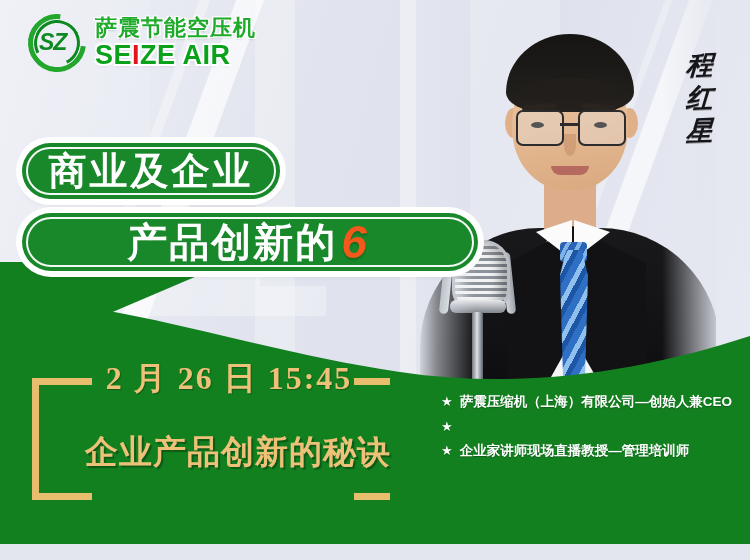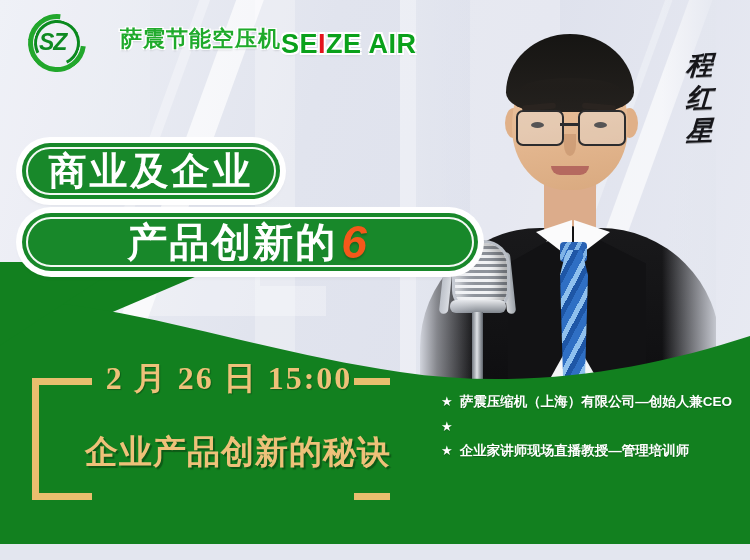--- a/index.html
+++ b/index.html
@@ -128,21 +128,21 @@
     border-right-color:transparent;transform:rotate(-38deg);
   }
   .logo-mark .ring2{
     position:absolute;inset:6px;border:3px solid #0a8a1e;border-radius:50%;
     border-bottom-color:transparent;transform:rotate(18deg);
   }
   .logo-mark .sz{
     position:absolute;left:11px;top:17px;font-size:23px;font-weight:bold;
     font-style:italic;color:#0f8a22;letter-spacing:-1px;line-height:1;
   }
-  .logo-text{display:flex;flex-direction:row;line-height:1;margin-left:25px;}
+  .logo-text{display:flex;flex-direction:column;line-height:1;}
   .logo-cn{
     font-size:22px;font-weight:bold;color:#1faa2b;letter-spacing:1px;
     text-shadow:1.4px 1.4px 0 #fff,-1.4px 1.4px 0 #fff,1.4px -1.4px 0 #fff,-1.4px -1.4px 0 #fff,0 2px 2px rgba(0,0,0,.12);
   }
   .logo-en{
     font-size:27px;font-weight:bold;color:#0aa11b;letter-spacing:.5px;margin-top:3px;
     text-shadow:1.6px 1.6px 0 #fff,-1.6px 1.6px 0 #fff,1.6px -1.6px 0 #fff,-1.6px -1.6px 0 #fff,0 2px 3px rgba(0,0,0,.14);
   }
   .logo-en .i-red{color:#e3131c;}
 
@@ -294,21 +294,21 @@
   <div class="lower">
 
     <div class="bracket">
       <div class="br-v"></div>
       <div class="br-t"></div>
       <div class="br-b"></div>
       <div class="br-rt"></div>
       <div class="br-rb"></div>
     </div>
 
-    <div class="event-date">2 月 26 日 15:00</div>
+    <div class="event-date">2 月 26 日 15:45</div>
     <div class="event-main">企业产品创新的秘诀</div>
 
     <div class="credits">
       <div class="credit-row">
         <span class="credit-star">★</span>
         <span>萨震压缩机（上海）有限公司—创始人兼CEO</span>
       </div>
       <div class="credit-row">
         <span class="credit-star">★</span>
       </div>

